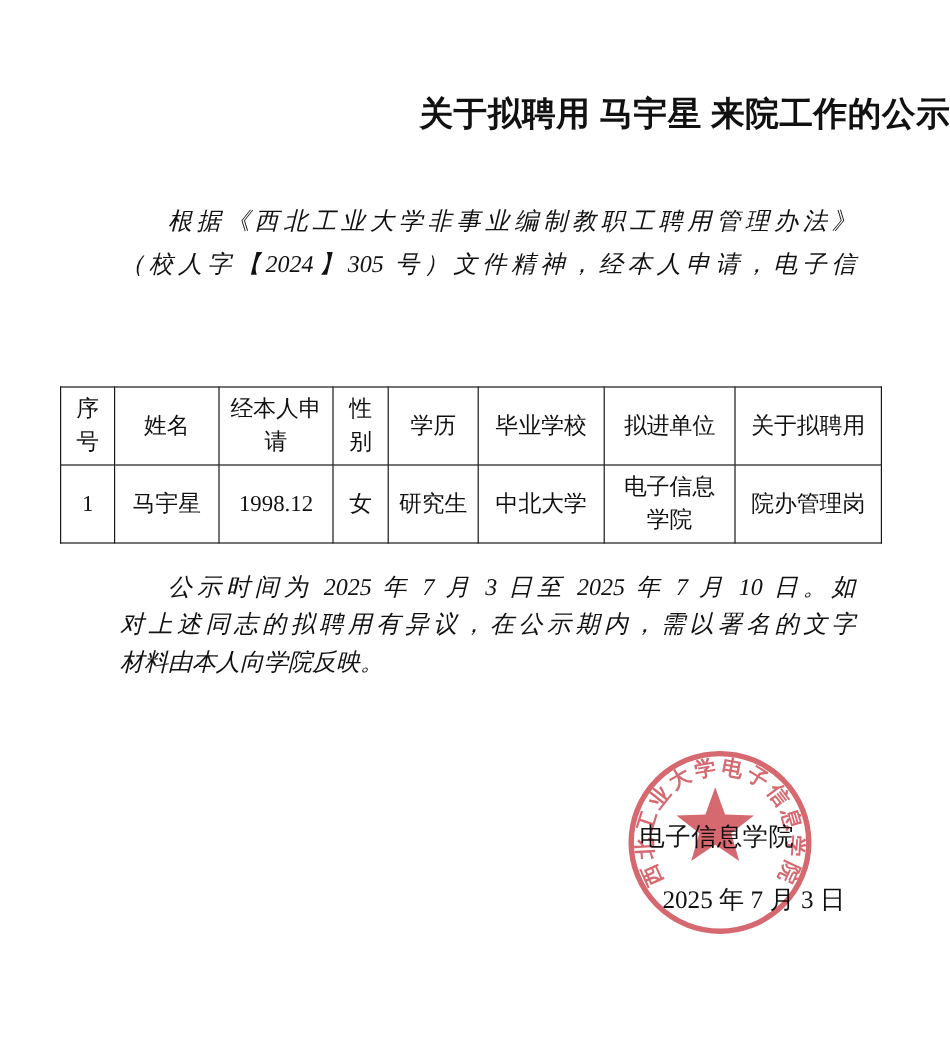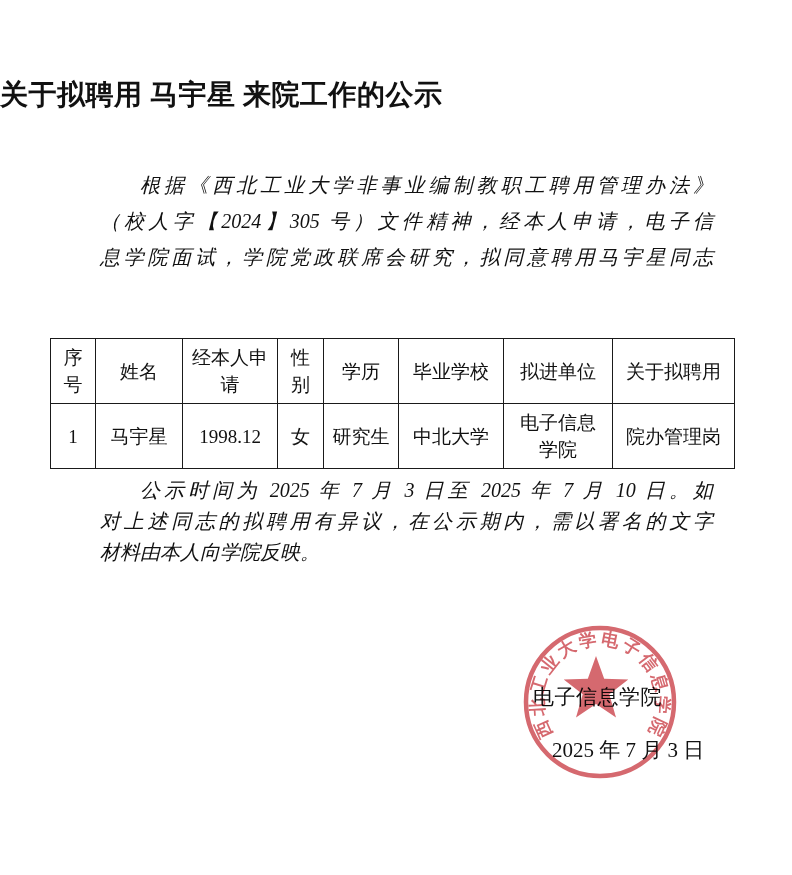--- a/index.html
+++ b/index.html
@@ -4,31 +4,31 @@
 <style>
   :root { --seal-color: #d0545b; --ink: #111111; }
   html,body { margin:0; padding:0; background:#ffffff; }
   .page {
     position:relative; width:792px; height:875px; background:#ffffff;
     font-family:"Liberation Serif","DejaVu Serif",serif; color:var(--ink);
     overflow:hidden;
   }
   .title {
     position:absolute; top:76px; left:0; width:792px; margin:0;
-    text-align:left; font-size:28px; font-weight:bold; letter-spacing:0.5px;
+    text-align:right; font-size:28px; font-weight:bold; letter-spacing:0.5px;
   }
   .para { position:absolute; left:100px; width:613px; font-size:20px; color:var(--ink);font-style:italic; }
   .para1 { top:167px; line-height:36px; }
   .para2 { top:475px; line-height:31px; }
   .jline { text-align:justify; text-align-last:justify; }
   .jline.lastline { text-align-last:left; }
   .jline.indent { text-indent:40px; }
 
   .info-table {
-    position:absolute; left:50px; top:338px; width:684px;
+    position:absolute; left:50px; top:322px; width:684px;
     border-collapse:collapse; table-layout:fixed; font-size:19px; color:var(--ink);
   }
   .info-table th, .info-table td {
     border:1.6px solid #1a1a1a; text-align:center; vertical-align:middle;
     font-weight:normal; padding:0 8px; height:64px; line-height:27px;
     overflow:hidden; word-break:break-all;
   }
 
   .contact { position:absolute; left:165px; top:570px; font-size:20px; line-height:32px; }
 
@@ -45,21 +45,20 @@
 </head>
 <body>
 
 <div class="page">
 
   <h1 class="title">关于拟聘用 马宇星 来院工作的公示</h1>
 
   <div class="para para1">
     <div class="jline indent">根据《西北工业大学非事业编制教职工聘用管理办法》</div>
     <div class="jline">（校人字【2024】305 号）文件精神，经本人申请，电子信</div>
-    <div class="jline">息学院面试，学院党政联席会研究，拟同意聘用马宇星同志</div>
   </div>
 
   <table class="info-table">
     <colgroup>
       <col style="width:45px">
         <col style="width:87px">
         <col style="width:95px">
         <col style="width:46px">
       <col style="width:75px">
         <col style="width:105px">

